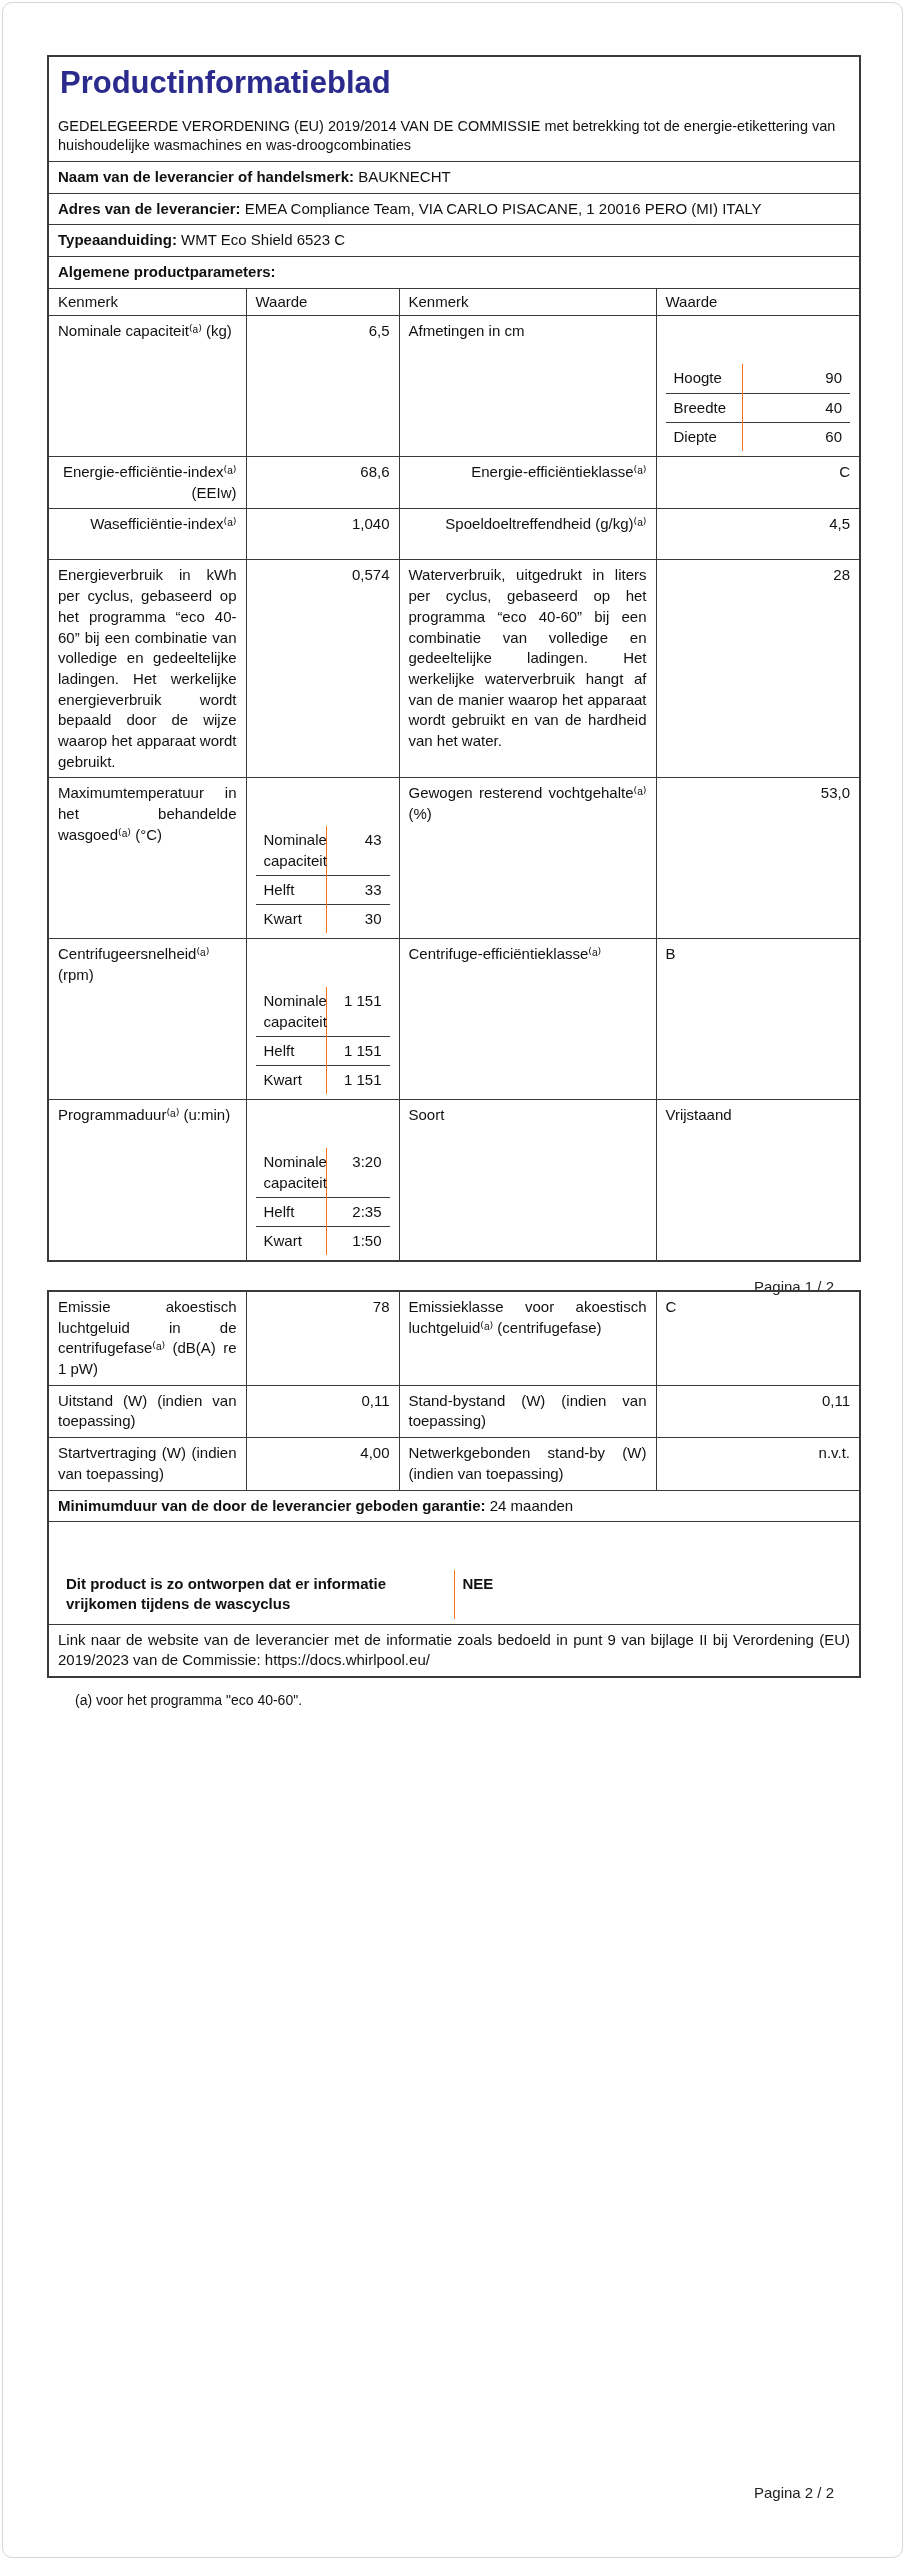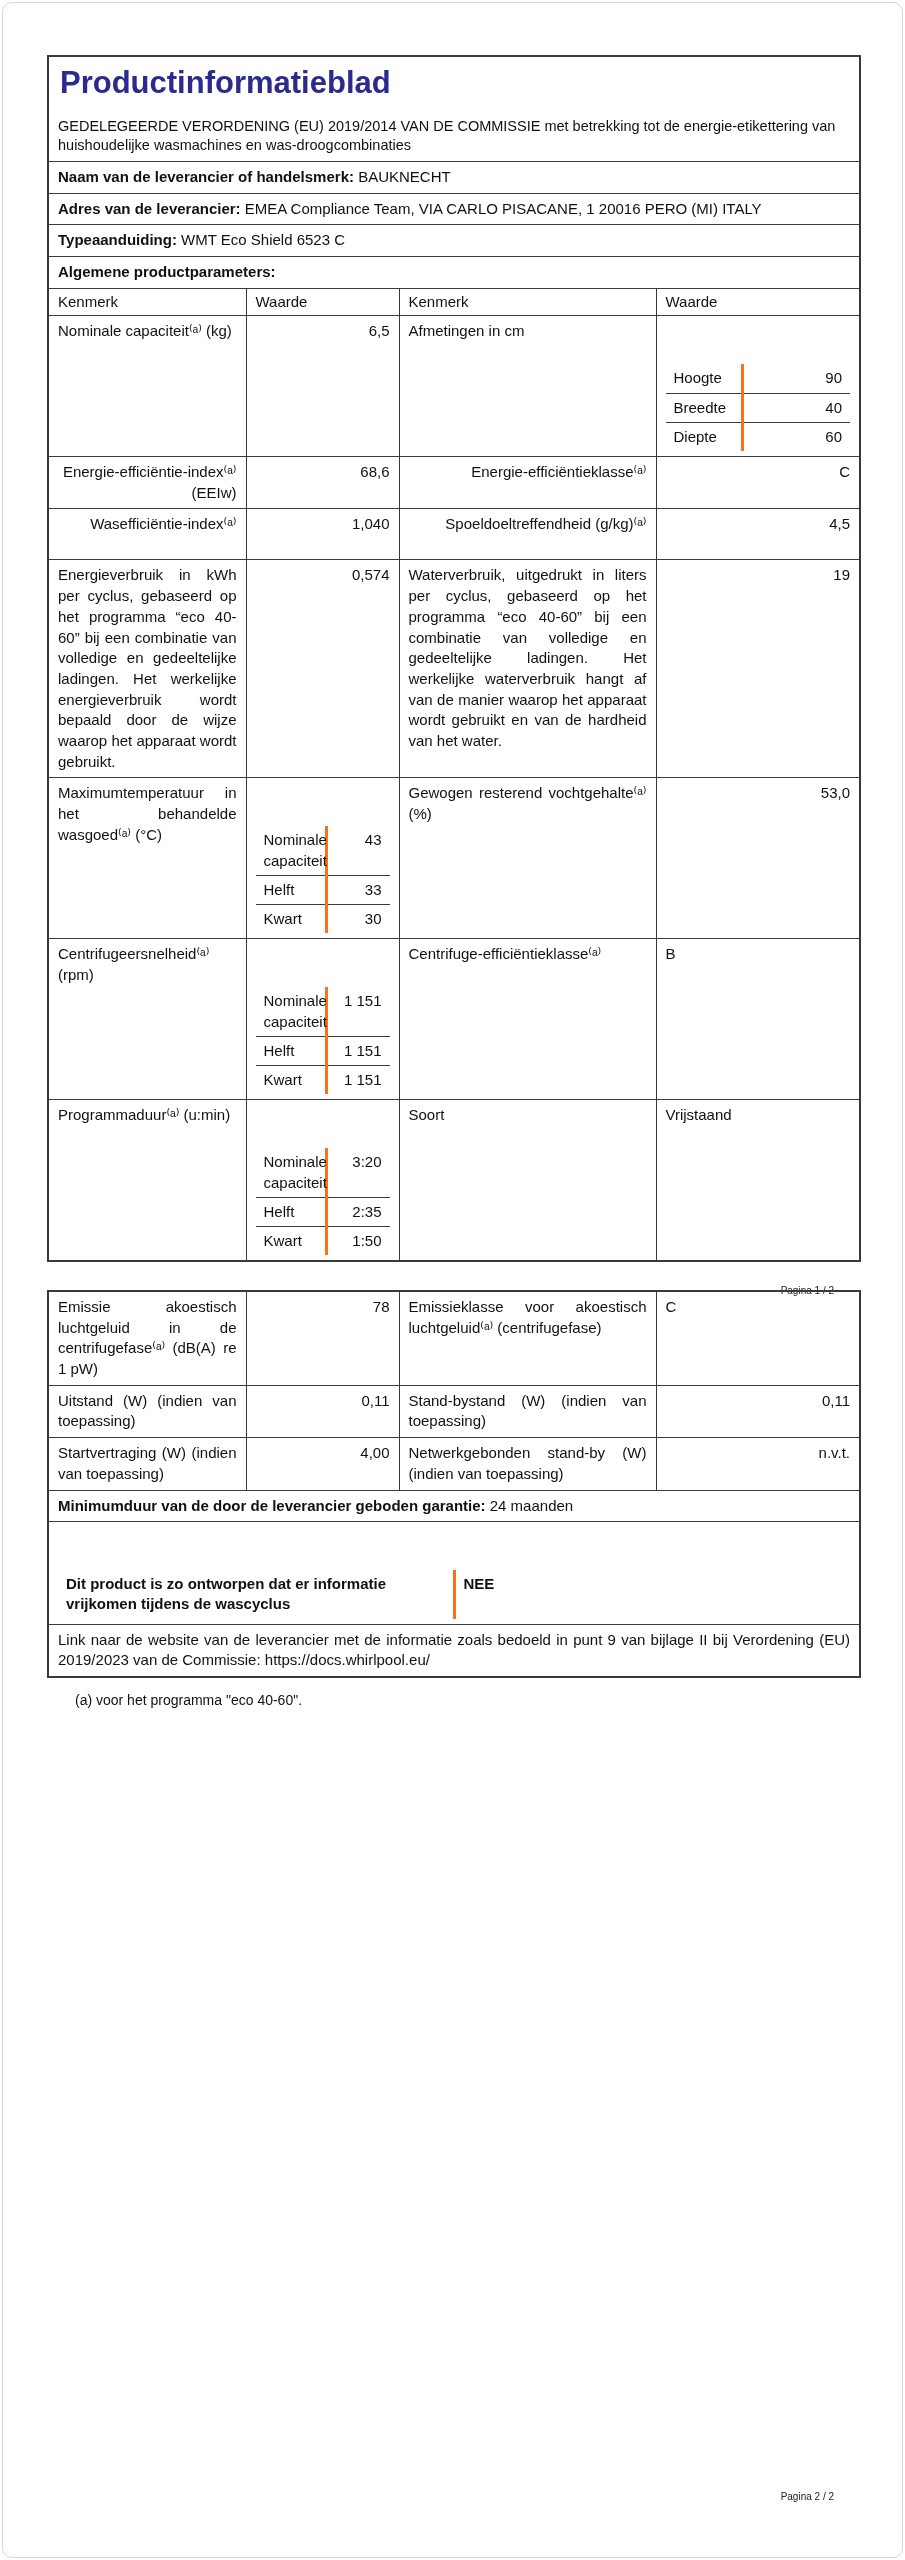--- a/index.html
+++ b/index.html
@@ -24,24 +24,24 @@
   .reg{font-size:14.5px;line-height:1.35;margin:0;}
   .b{font-weight:bold;}
   .j{text-align:justify;hyphens:auto;}
   .num{text-align:right;}
   tr.hdr td{padding:3px 9px;height:18px;}
 
   td.subhost{padding:0;}
   table.sub{border-collapse:collapse;width:100%;table-layout:fixed;margin-top:43px;}
   table.sub td{border:none;padding:4px 8px;font-size:15px;line-height:1.35;}
   table.sub tr + tr td{border-top:1px solid #3a3a3a;}
-  table.sub td + td{border-left:3px solid #f97316;}
+  table.sub td + td{border-left:1px solid #f97316;}
 
   .pageno{width:812px;text-align:right;padding-right:25px;box-sizing:border-box;
-    font-size:10px;color:#222;margin-top:23px;}
+    font-size:15px;color:#222;margin-top:16px;}
   .pageno-2{position:absolute;left:47px;top:2468px;}
 
   .footnote{margin:14px 0 0 28px;font-size:14px;color:#111;}
   a.plain{color:#111;text-decoration:none;cursor:pointer;}
 
   tr.h-min td{height:40px;text-align:right;}
 </style>
 </head>
 <body>
 
@@ -137,21 +137,21 @@
       <td class="j">Wasefficiëntie-index⁽ᵃ⁾</td>
       <td class="num">1,040</td>
       <td>Spoeldoeltreffendheid (g/kg)⁽ᵃ⁾</td>
       <td class="num">4,5</td>
     </tr>
 
     <tr>
       <td class="j">Energieverbruik in kWh per cyclus, gebaseerd op het programma “eco 40-60” bij een combinatie van volledige en gedeeltelijke ladingen. Het werkelijke energieverbruik wordt bepaald door de wijze waarop het apparaat wordt gebruikt.</td>
       <td class="num">0,574</td>
       <td class="j">Waterverbruik, uitgedrukt in liters per cyclus, gebaseerd op het programma “eco 40-60” bij een combinatie van volledige en gedeeltelijke ladingen. Het werkelijke waterverbruik hangt af van de manier waarop het apparaat wordt gebruikt en van de hardheid van het water.</td>
-      <td class="num">19</td>
+      <td class="num">28</td>
     </tr>
 
     <tr>
       <td class="j">Maximumtemperatuur in het behandelde wasgoed⁽ᵃ⁾  (°C)</td>
       <td class="subhost">
         <table class="sub">
           <colgroup>
                 <col style="width:53%">
                 <col style="width:47%">
               </colgroup>

